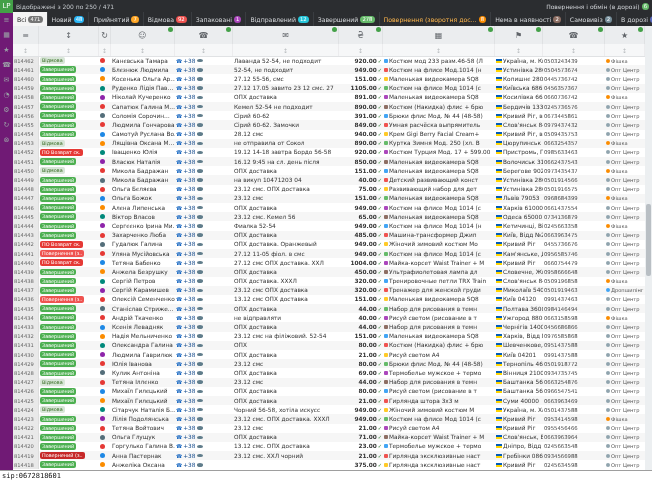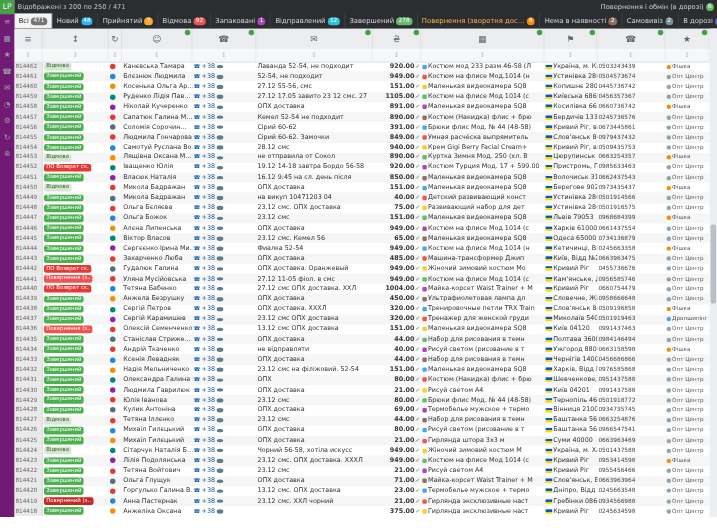--- a/index.html
+++ b/index.html
@@ -1685,14 +1685,17 @@
           <span class="sic2" style="background: rgb(144, 164, 174);"></span>
           <span class="stxt">Опт Центр</span>
         </div>
   </div>
 </div>
 
   <div class="scrollbar">
     <div class="thumb"></div>
   </div>
 
+  <footer class="statusbar">
+    <span>sip:0672818601</span>
+  </footer>
 
 </div>
 
 </body></html>

